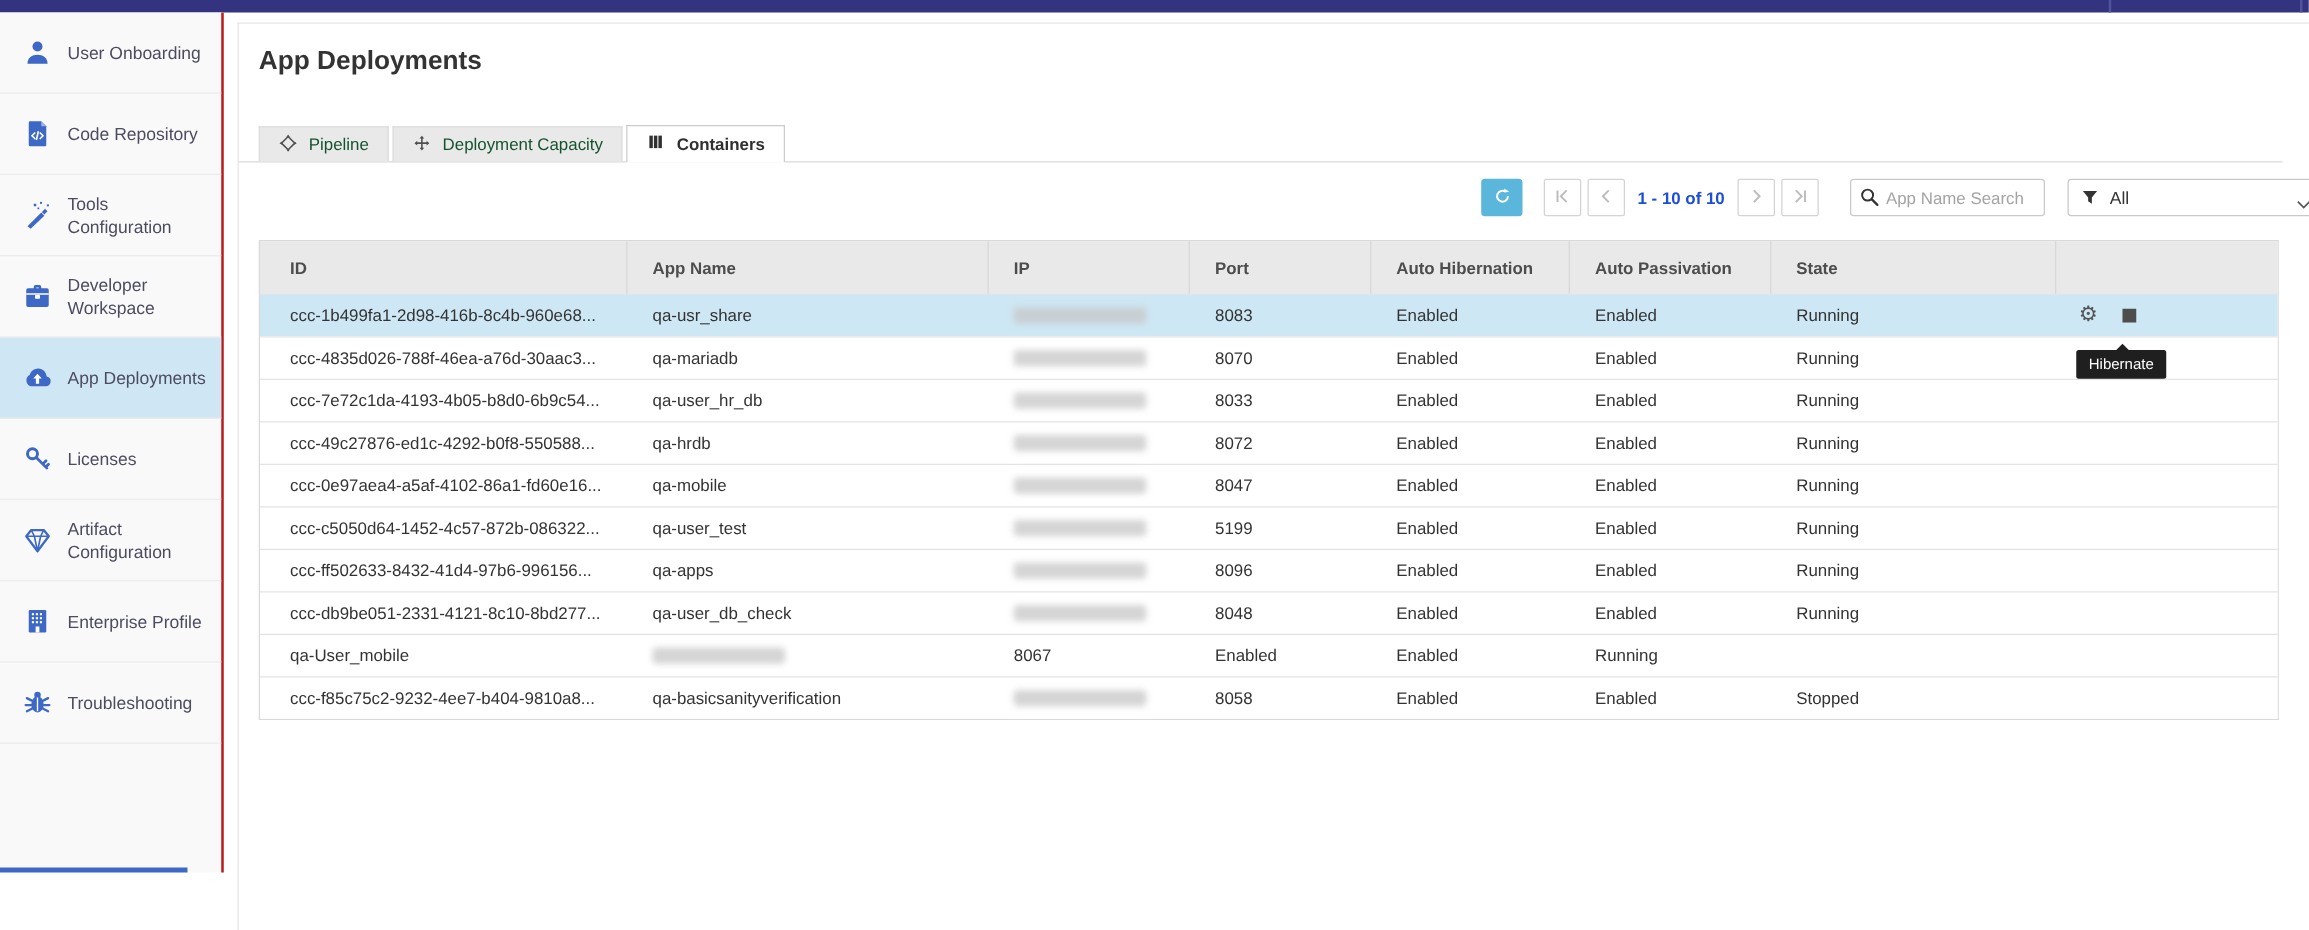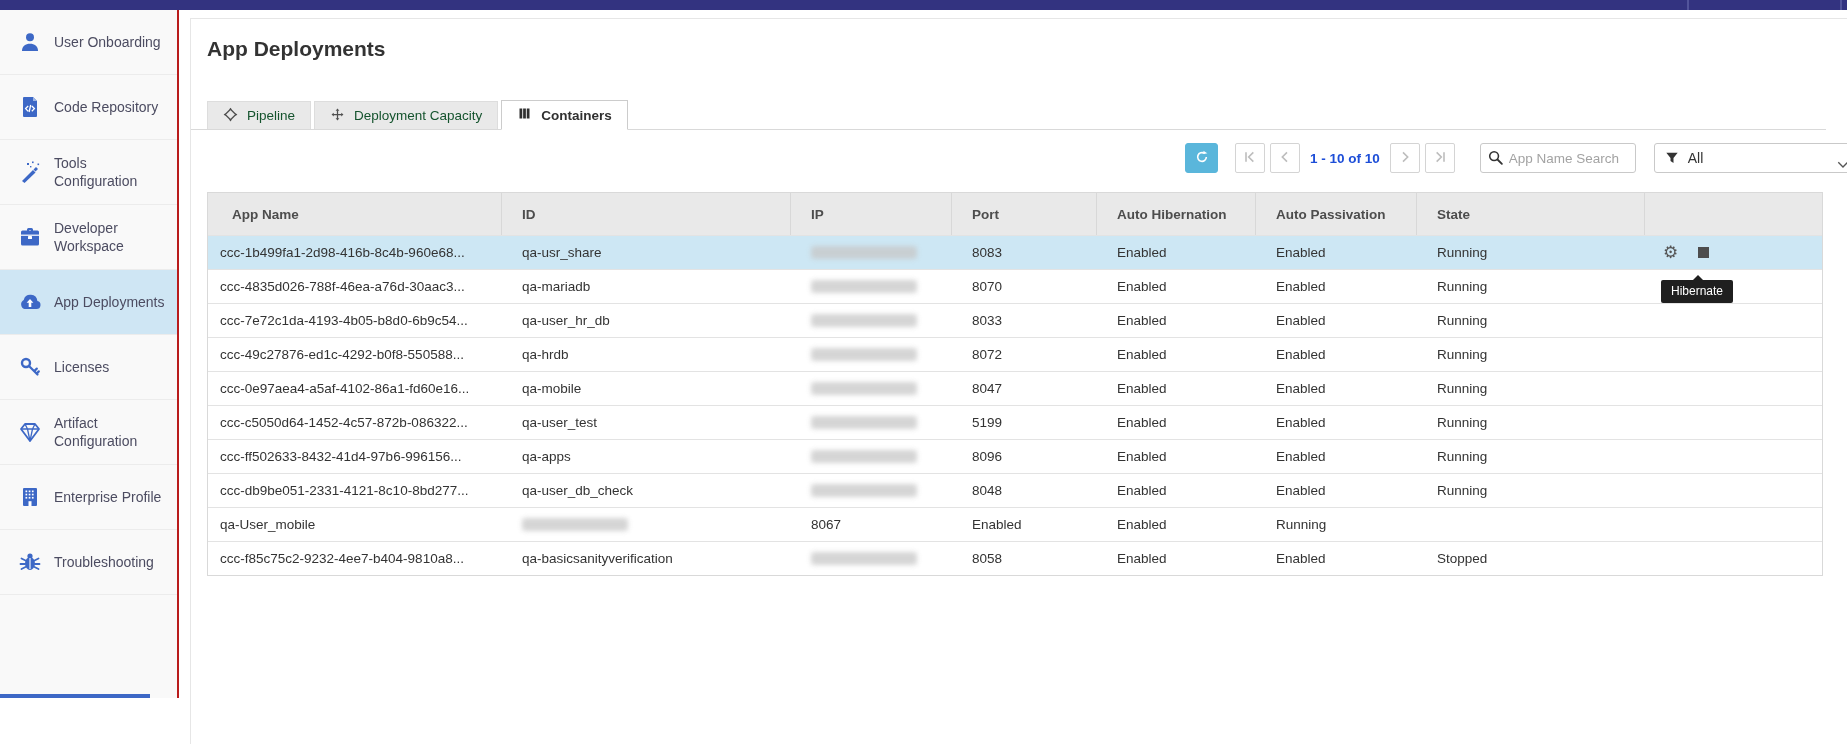--- a/index.html
+++ b/index.html
@@ -66,21 +66,21 @@
     height:42px; background:#e9e9e9; }
   .th { display:flex; align-items:center; padding-left:20px; font-size:13.5px; font-weight:700;
     color:#4d4d4d; border-right:1px solid #d8d8d8; }
   .th:first-child { padding-left:24px; }
   .th:last-child { border-right:none; }
   .trow { display:grid; grid-template-columns:294px 289px 161px 145px 159px 161px 228px 1fr;
     height:34px; background:#ffffff; border-top:1px solid #e3e3e3; }
   .trow.highlight { background:#cde7f4; }
   .td { display:flex; align-items:center; padding-left:20px; font-size:13.5px; color:#333333;
     white-space:nowrap; overflow:hidden; }
-  .td:first-child { padding-left:12px; }
+  .td:first-child { padding-left:24px; }
   .redacted { width:106px; height:13px; background:#c7c7c7; border-radius:3px;
     filter:blur(2.5px); opacity:.75; }
   .td-actions { position:relative; overflow:visible; padding-left:18px; }
   .gear { font-family:"DejaVu Sans",sans-serif; font-size:17px; color:#555; line-height:1;
     cursor:pointer; }
   .stopsq { width:11px; height:11px; background:#4d4d4d; margin-left:20px; cursor:pointer; }
   .tooltip { position:absolute; left:16px; top:44px; background:#1f1f1f; color:#fff;
     font-size:12px; padding:4px 10px 5px 10px; border-radius:2px; z-index:5; white-space:nowrap; }
   .tooltip .tt-arrow { position:absolute; left:32px; top:-5px; width:0; height:0;
     border-left:5px solid transparent; border-right:5px solid transparent;
@@ -302,22 +302,22 @@
       <span class="chev">
         <svg viewBox="0 0 14 9">
             <path d="M1.5 1.5L7 7l5.5-5.5" fill="none" stroke="#555555" stroke-width="1.6"></path>
           </svg>
       </span>
     </div>
   </div>
 
   <div class="table">
     <div class="thead">
+      <div class="th">ID</div>
       <div class="th">App Name</div>
-      <div class="th">ID</div>
       <div class="th">IP</div>
       <div class="th">Port</div>
       <div class="th">Auto Hibernation</div>
       <div class="th">Auto Passivation</div>
       <div class="th">State</div>
       <div class="th"></div>
     </div>
 
     <div class="trow highlight">
       <div class="td">ccc-1b499fa1-2d98-416b-8c4b-960e68...</div>

